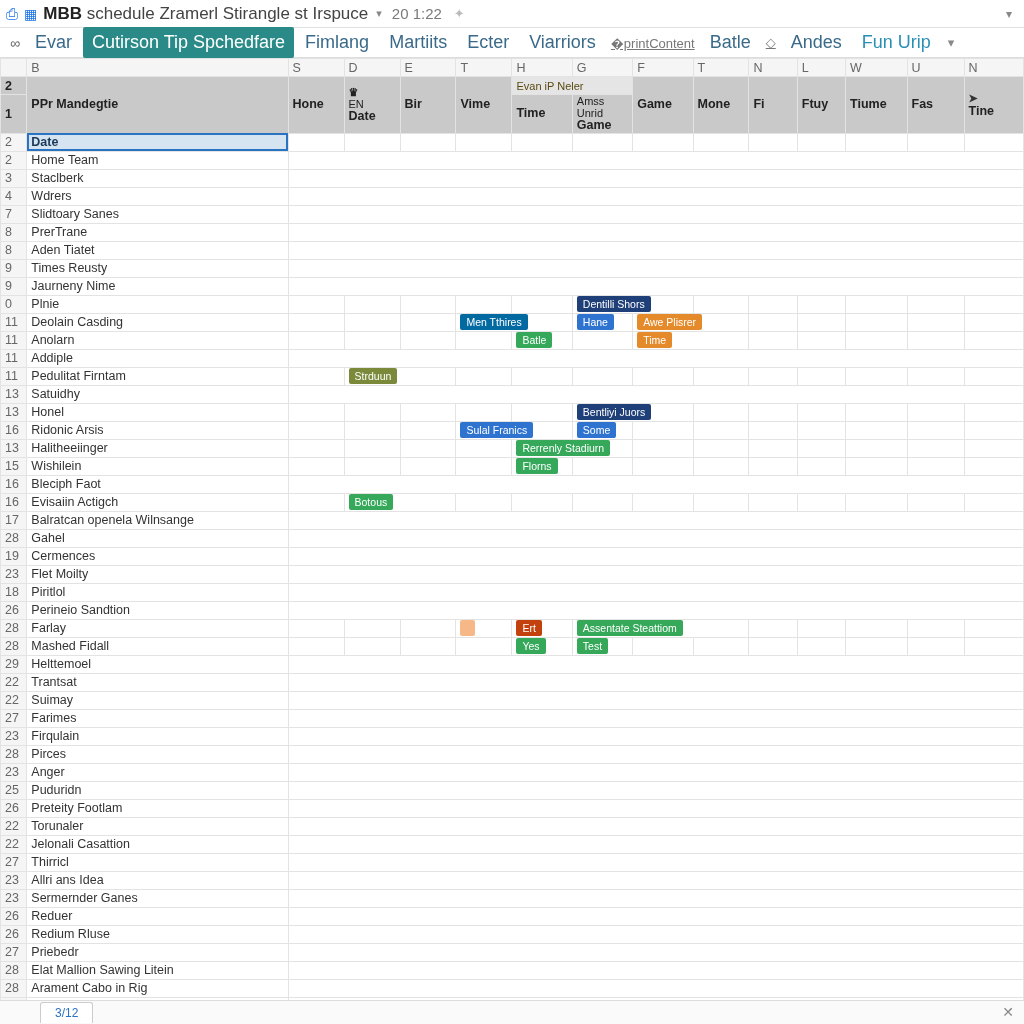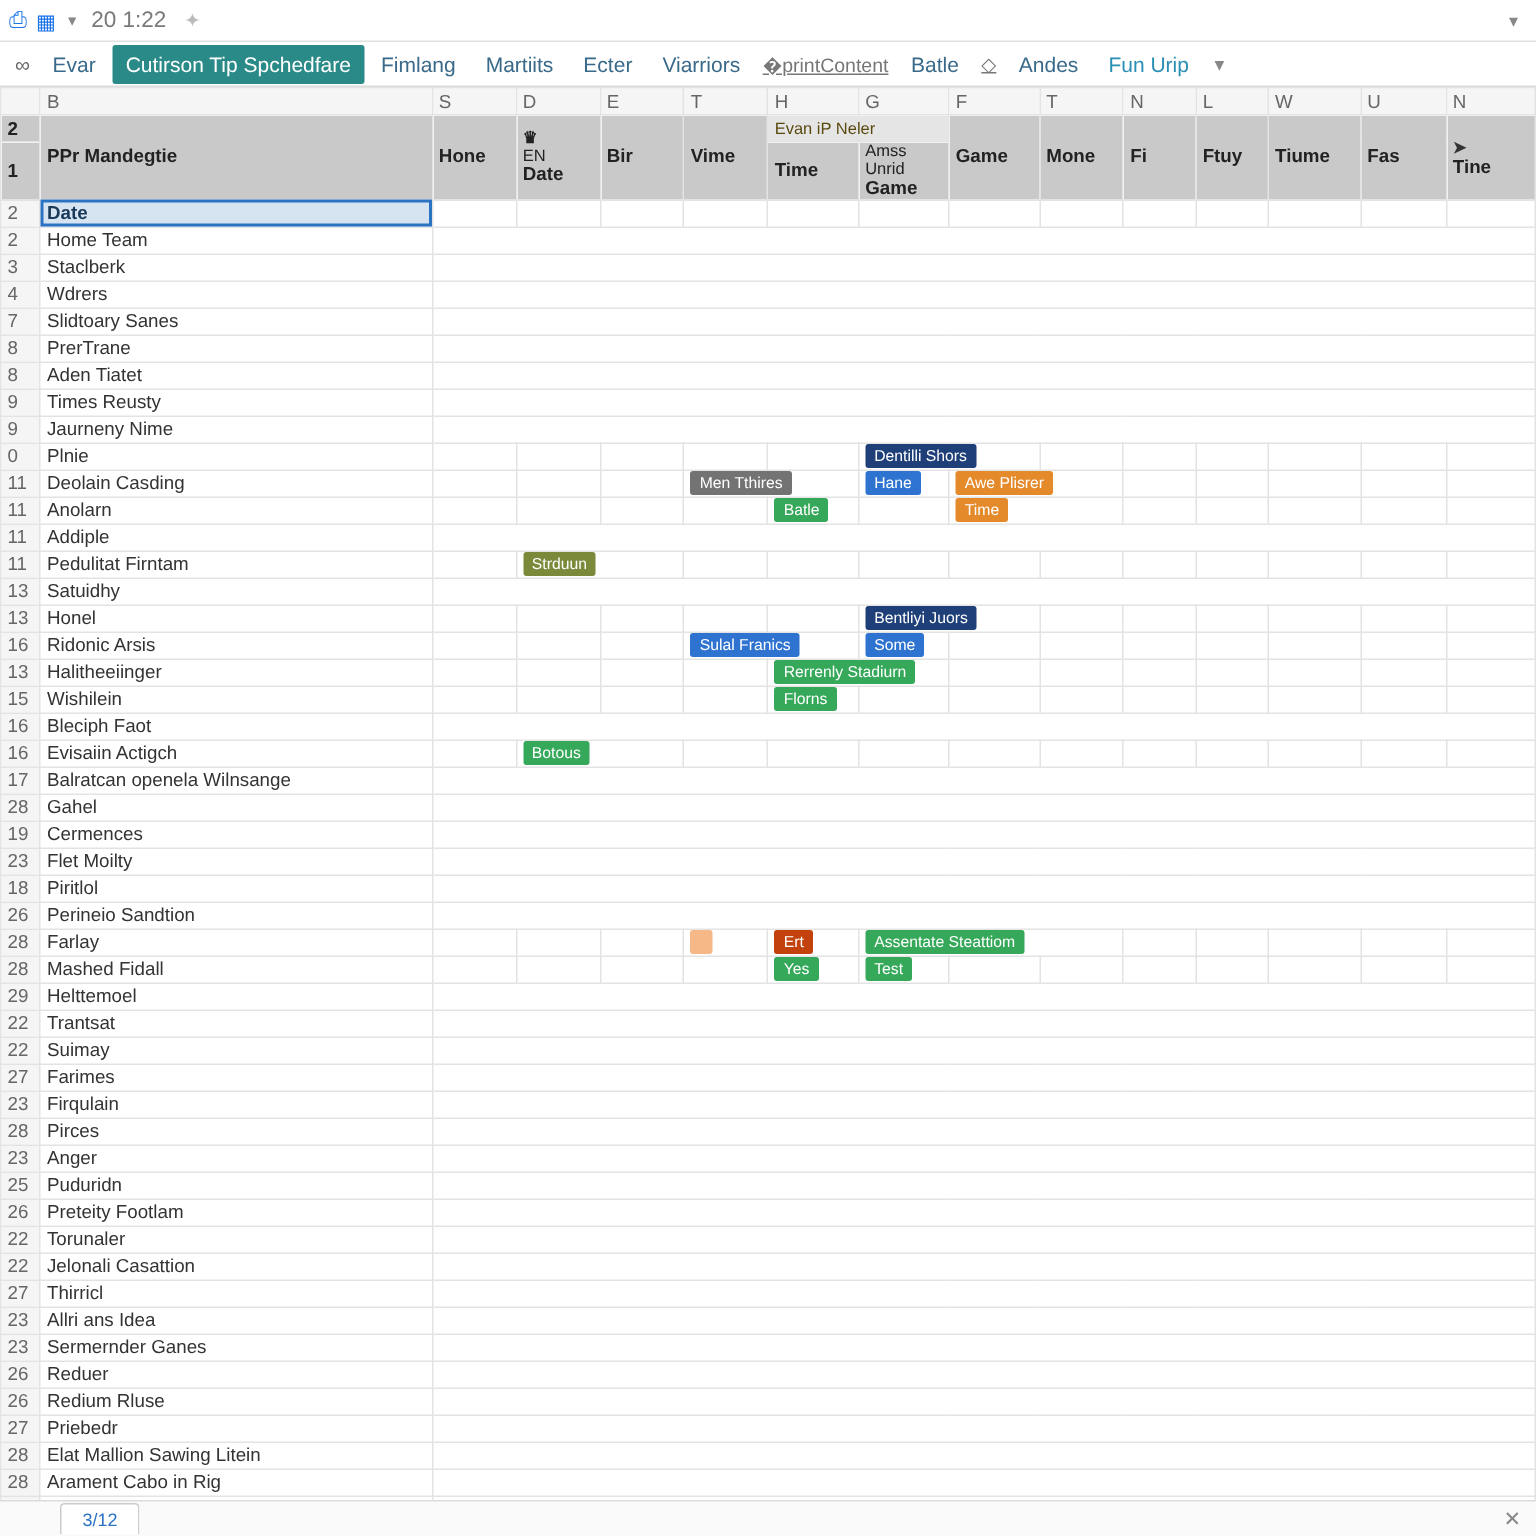--- a/index.html
+++ b/index.html
@@ -36,21 +36,21 @@
       display: flex;
       align-items: center;
       height: 30px;
       padding: 0 6px;
       gap: 2px;
       border-bottom: 1px solid #dcdcdc;
     }
     .tool-ico { color: #666; font-size: 14px; padding: 0 4px; }
     .tab {
       padding: 5px 9px;
-      font-size: 14px;
+      font-size: 18px;
       color: #3a6a8a;
       border-radius: 2px;
       cursor: default;
     }
     .tab.active {
       background: #2a8a88;
       color: #fff;
     }
     .tab.link { color: #2a8fb5; }
     .tab-ico { color: #777; font-size: 13px; padding: 0 4px; text-decoration: underline; }
@@ -153,21 +153,21 @@
       line-height: 16px;
       border-radius: 2px;
       color: #fff;
       font-size: 10.5px;
       text-align: center;
       padding: 0 6px;
       white-space: nowrap;
     }
     .c-navy    { background:#1e3f78; }
     .c-blue    { background:#2e73d0; }
-    .c-green   { background:#737373; }
+    .c-green   { background:#0369a1; }
     .c-green2  { background:#35a85a; }
     .c-olive   { background:#7a8a3a; }
     .c-orange  { background:#e58a2a; }
     .c-orange2 { background:#c2410c; }
     .c-ltorange{ background:#f7b888; }
     td.center { text-align:center; padding:0; }
     
     .statusbar {
       position: absolute;
       bottom: 0; left: 0; right: 0;
@@ -194,20 +194,24 @@
       color: #888; font-size: 14px;
     }
     .last-icon { font-size:11px; color:#333; }
   </style>
 </head>
 <body>
 
 <div class="titlebar">
   <span class="icon-app">⎙</span>
   <span class="icon-doc">▦</span>
+  <span class="title-text">
+    <strong>MBB</strong>
+    <span>schedule Zramerl Stirangle st Irspuce</span>
+  </span>
   <span class="title-dd">▾</span>
   <span class="title-date">20 1:22</span>
   <span class="title-star">✦</span>
   <span class="title-spacer"></span>
   <span class="title-caret">▾</span>
 </div>
 
 <div class="toolbar">
   <span class="tool-ico">∞</span>
   <span class="tab">Evar</span>

